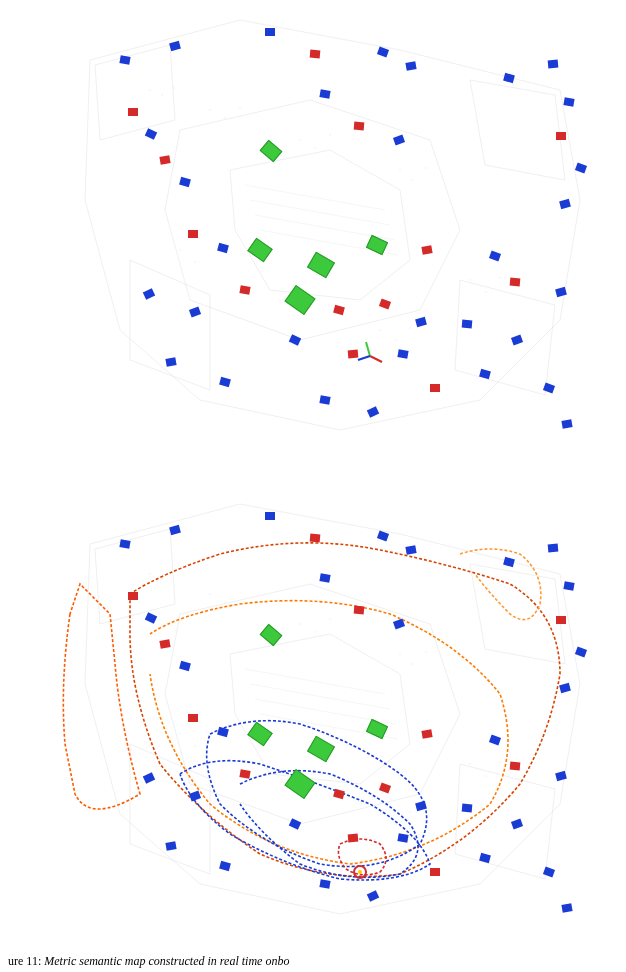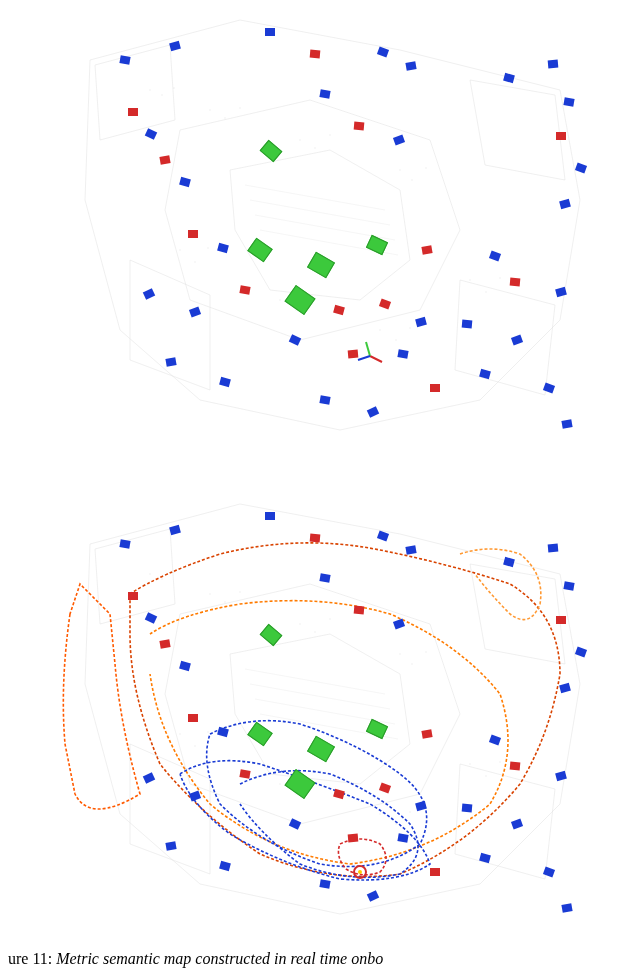--- a/index.html
+++ b/index.html
@@ -32,21 +32,21 @@
       transform-origin: center;
     }
     .marker.blue { background: #1a3bd4; }
     .marker.red { background: #d42a2a; }
     .marker.green { background: #3cc93c; border: 1px solid #2a9a2a; }
     .caption {
       position: absolute;
       bottom: 2px;
       left: 8px;
       right: 8px;
-      font-size: 16px;
+      font-size: 12px;
       color: #000;
       font-style: italic;
       line-height: 1.3;
     }
     .caption .fignum {
       font-style: normal;
     }
     .divider {
       position: absolute;
       top: 470px;

